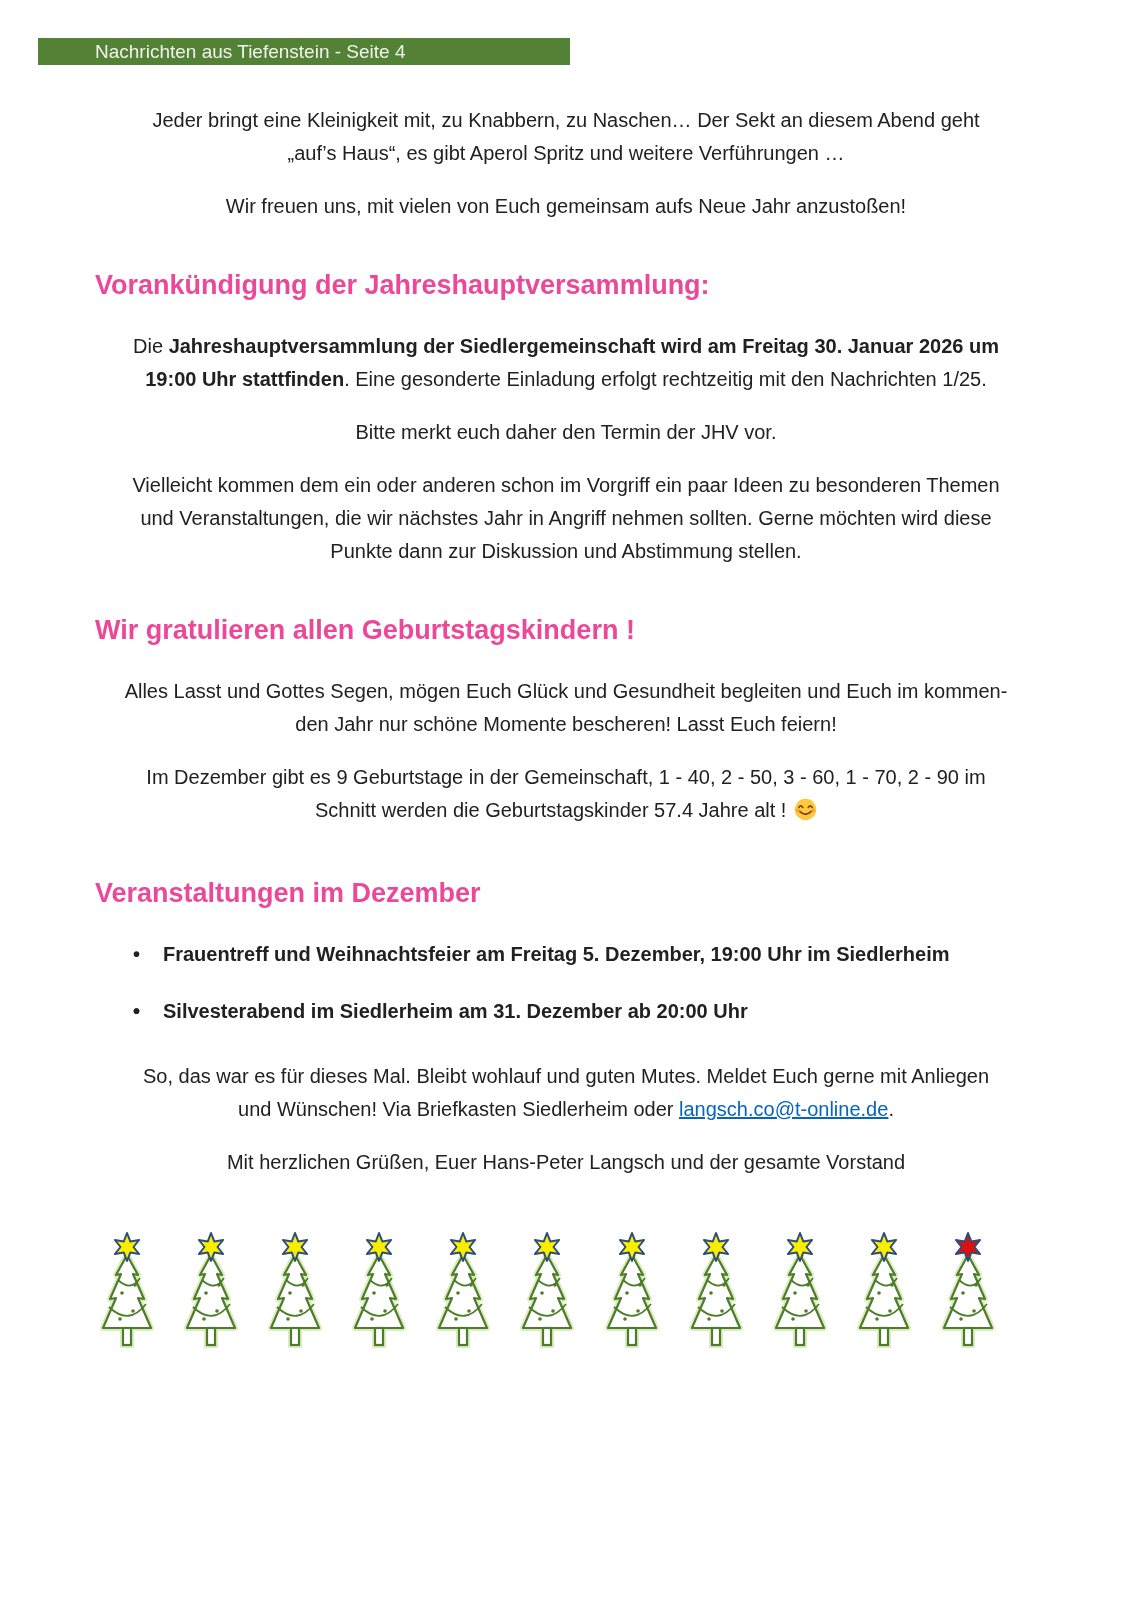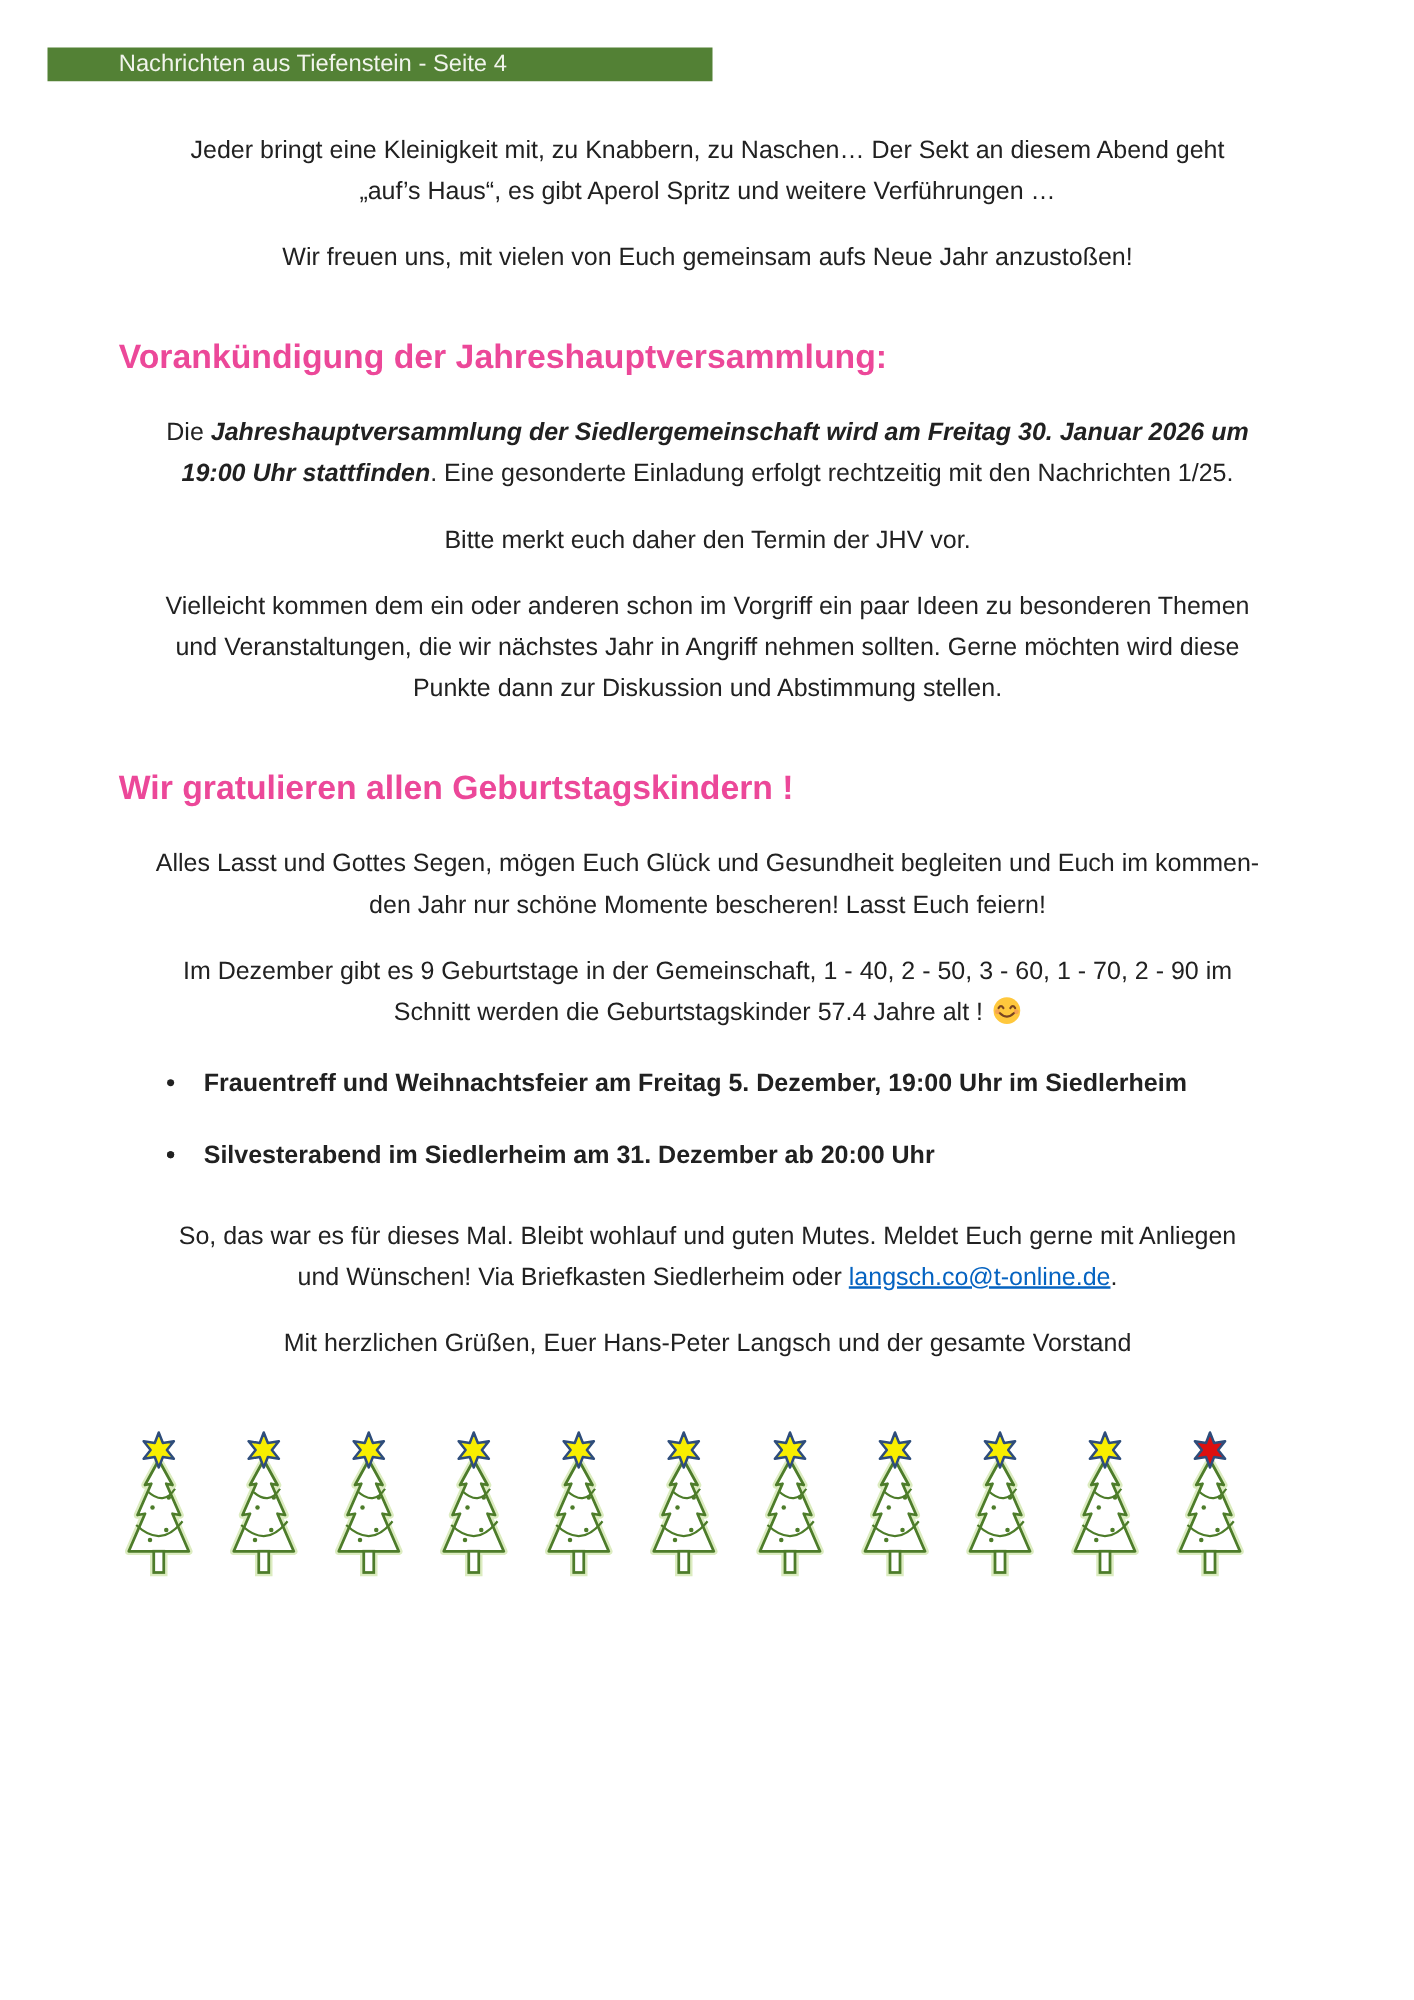--- a/index.html
+++ b/index.html
@@ -34,21 +34,21 @@
     top: 104px;
     left: 95px;
     width: 942px;
   }
   .content p {
     font-size: 20px;
     line-height: 33px;
     margin: 0 0 20px 0;
     text-align: center;
   }
-  .content p b { font-weight: bold; font-style: italic; }
+  .content p b { font-weight: bold; }
   .content h2 {
     font-size: 27px;
     line-height: 37px;
     font-weight: bold;
     color: #ec4899;
     margin: 44px 0 26px 0;
   }
   .content ul {
     list-style: none;
     margin: 6px 0 10px 0;
@@ -104,20 +104,21 @@
       <h2>Wir gratulieren allen Geburtstagskindern !</h2>
       <p><span>Alles Lasst und Gottes Segen, mögen Euch Glück und Gesundheit begleiten und Euch im kommen-</span><br><span>den Jahr nur schöne Momente bescheren! Lasst Euch feiern!</span></p>
       <p><span>Im Dezember gibt es 9 Geburtstage in der Gemeinschaft, 1 - 40, 2 - 50, 3 - 60, 1 - 70, 2 - 90 im</span><br><span>Schnitt werden die Geburtstagskinder 57.4 Jahre alt ! </span><span class="emoji"><svg viewBox="0 0 20 20" width="23" height="23">
             <circle cx="10" cy="10" r="9.3" fill="#ffc83d"></circle>
             <path d="M4.2,8.2 Q5.9,5.6 7.6,8.2" stroke="#7a4521" stroke-width="1.5" fill="none" stroke-linecap="round"></path>
             <path d="M12.4,8.2 Q14.1,5.6 15.8,8.2" stroke="#7a4521" stroke-width="1.5" fill="none" stroke-linecap="round"></path>
             <path d="M5,11.6 Q10,16.6 15,11.6" stroke="#7a4521" stroke-width="1.5" fill="none" stroke-linecap="round"></path>
             <circle cx="3.4" cy="10.8" r="1.7" fill="#f0905a" opacity="0.65"></circle>
             <circle cx="16.6" cy="10.8" r="1.7" fill="#f0905a" opacity="0.65"></circle>
           </svg></span></p>
+      <h2>Veranstaltungen im Dezember</h2>
       <ul>
         <li><span class="bullet-dot">•</span><span>Frauentreff und Weihnachtsfeier am Freitag 5. Dezember, 19:00 Uhr im Siedlerheim</span></li>
         <li><span class="bullet-dot">•</span></li>
         <li><span class="bullet-dot">•</span><span>Silvesterabend im Siedlerheim am 31. Dezember ab 20:00 Uhr</span></li>
       </ul>
       <p class="para-closing"><span>So, das war es für dieses Mal. Bleibt wohlauf und guten Mutes. Meldet Euch gerne mit Anliegen</span><br><span>und Wünschen! Via Briefkasten Siedlerheim oder </span><a class="email-link" href="mailto:langsch.co@t-online.de">langsch.co@t-online.de</a><span>.</span></p>
       <p><span>Mit herzlichen Grüßen, Euer Hans-Peter Langsch und der gesamte Vorstand</span></p>
       <div class="tree-row">
         <span>
           <svg class="tree" viewBox="0 0 64 126" width="64" height="126">

